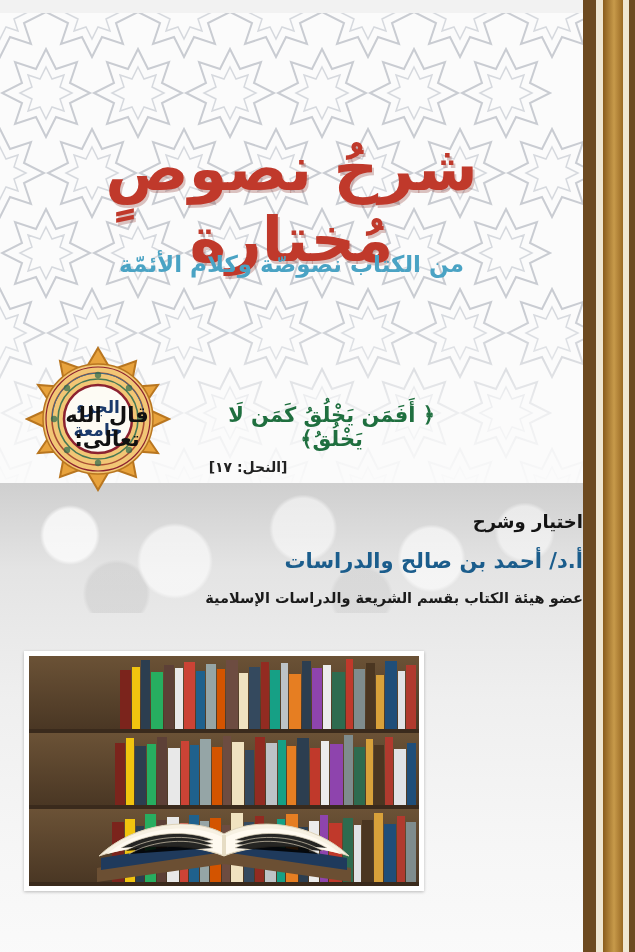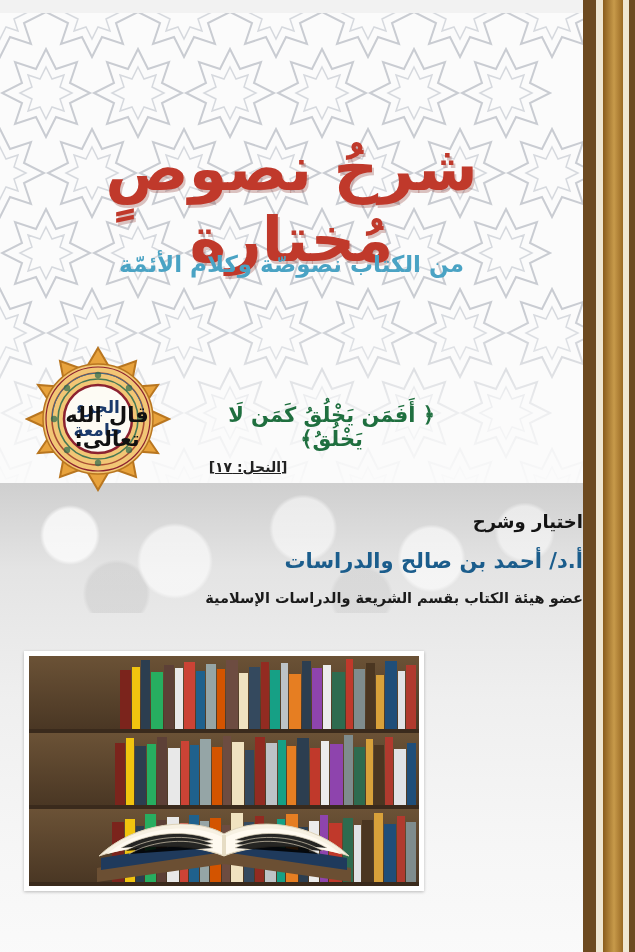--- a/index.html
+++ b/index.html
@@ -166,21 +166,20 @@
     gap: 19px;
     flex-direction: row-reverse;
   }
   .ayah-intro { color: #111; }
   .ayah-text { color: #1f6f3f; }
   .ayah-ref {
     margin-top: 8px;
     font-size: 14px;
     color: #222;
     font-weight: bold;
-    text-decoration: underline;
   }
 
   
   .author-block {
     position: absolute;
     top: 498px;
     left: 0; right: 0;
     text-align: right;
     direction: rtl;
   }

